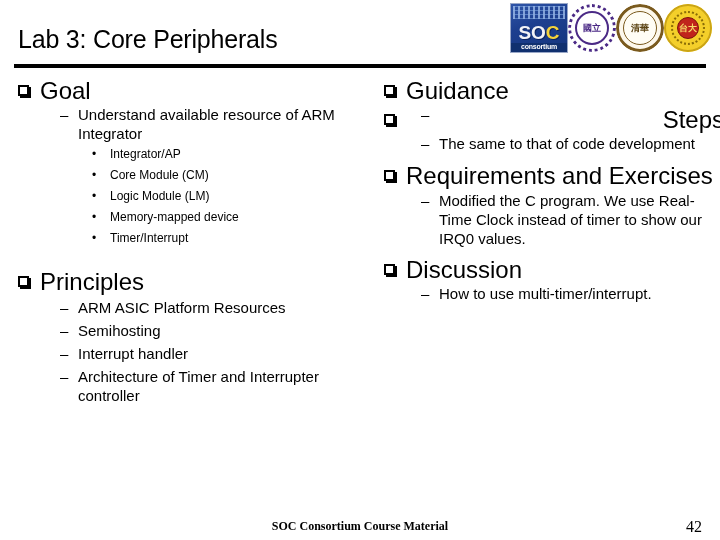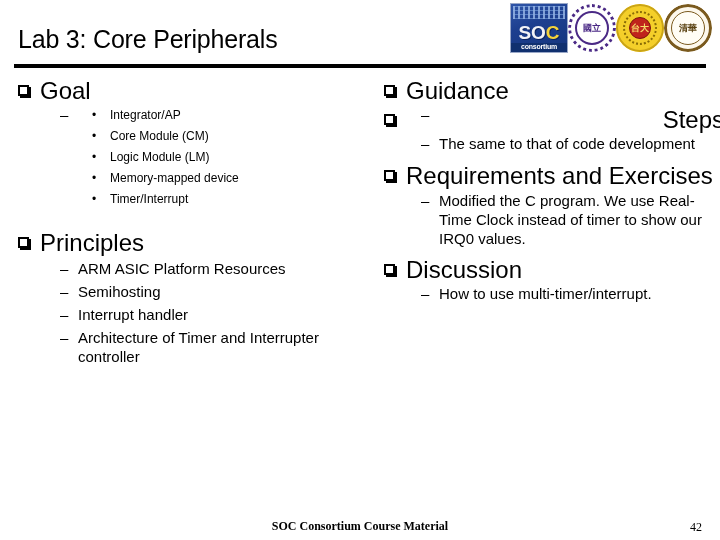--- a/index.html
+++ b/index.html
@@ -250,69 +250,70 @@
     font-family: "Liberation Serif", serif;
     font-weight: bold;
     font-size: 12px;
     line-height: 14px;
   }
   #page-number {
     position: absolute;
     right: 18px;
     top: 520px;
     font-family: "Liberation Serif", serif;
-    font-size: 12px;
+    font-size: 16px;
     line-height: 14px;
   }
 </style>
 </head>
 <body>
 
 <div id="slide-title">Lab 3: Core Peripherals</div>
 
 <div id="logo-strip">
 
   <div class="logo" id="logo-soc">
     <div class="soc-circuit"></div>
     <div class="soc-word"><span>SO</span><span class="c-yellow">C</span></div>
     <div class="soc-sub">consortium</div>
   </div>
 
   <div class="logo seal" id="logo-seal-1">
     <div class="ring-outer"></div>
     <div class="ring-inner"></div>
     <div class="glyph">國立</div>
+  </div>
+
+  <div class="logo seal" id="logo-seal-2">
+    <div class="ring-outer"></div>
+    <div class="ring-inner"></div>
+    <div class="glyph">清華</div>
   </div>
 
   <div class="logo seal" id="logo-seal-3">
     <div class="ring-outer"></div>
     <div class="ring-inner"></div>
     <div class="core"></div>
     <div class="glyph">台大</div>
   </div>
 
-  <div class="logo seal" id="logo-seal-2">
-    <div class="ring-outer"></div>
-    <div class="ring-inner"></div>
-    <div class="glyph">清華</div>
-  </div>
-
 </div>
 
 <div id="title-rule"></div>
 
 <div class="column" id="column-left">
 
   <div class="lvl1">
     <span class="sq"></span>
     <span class="lvl1-text">Goal</span>
   </div>
 
   <div class="lvl2">
     <span class="dash">–</span>
+    <span>Understand available resource of ARM Integrator</span>
   </div>
 
   <div class="lvl3">
     <span class="dot">•</span>
     <span>Integrator/AP</span>
   </div>
   <div class="lvl3">
     <span class="dot">•</span>
     <span>Core Module (CM)</span>
   </div>

